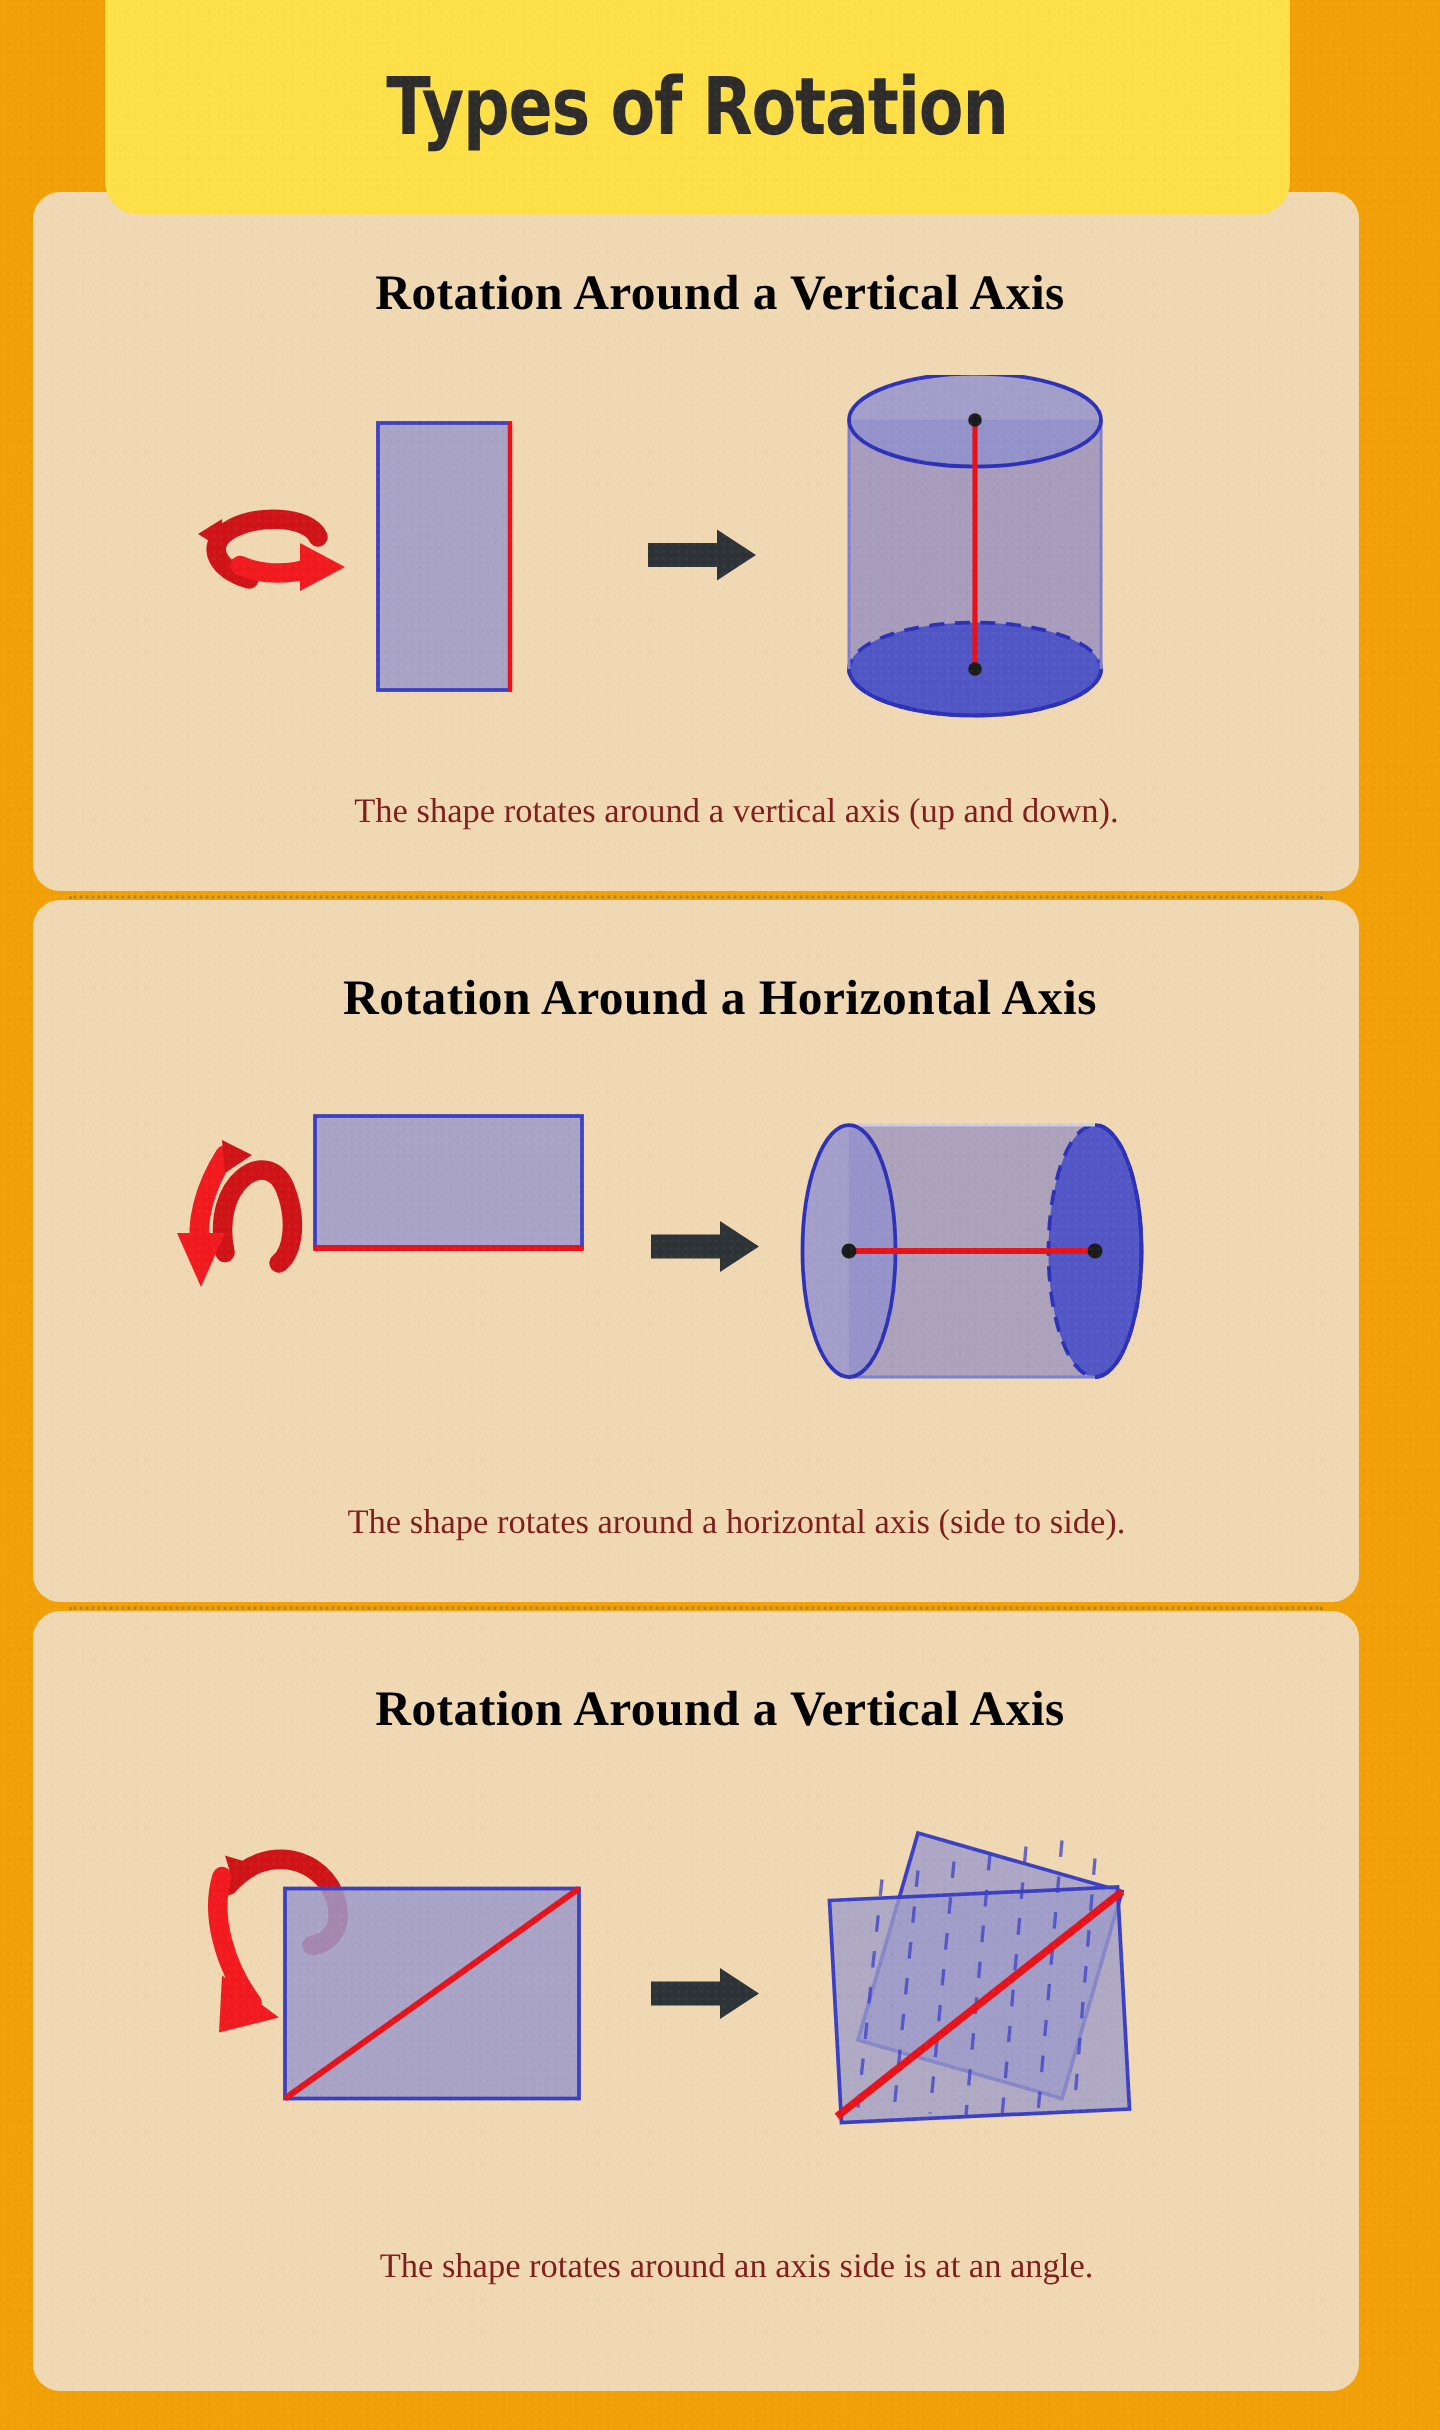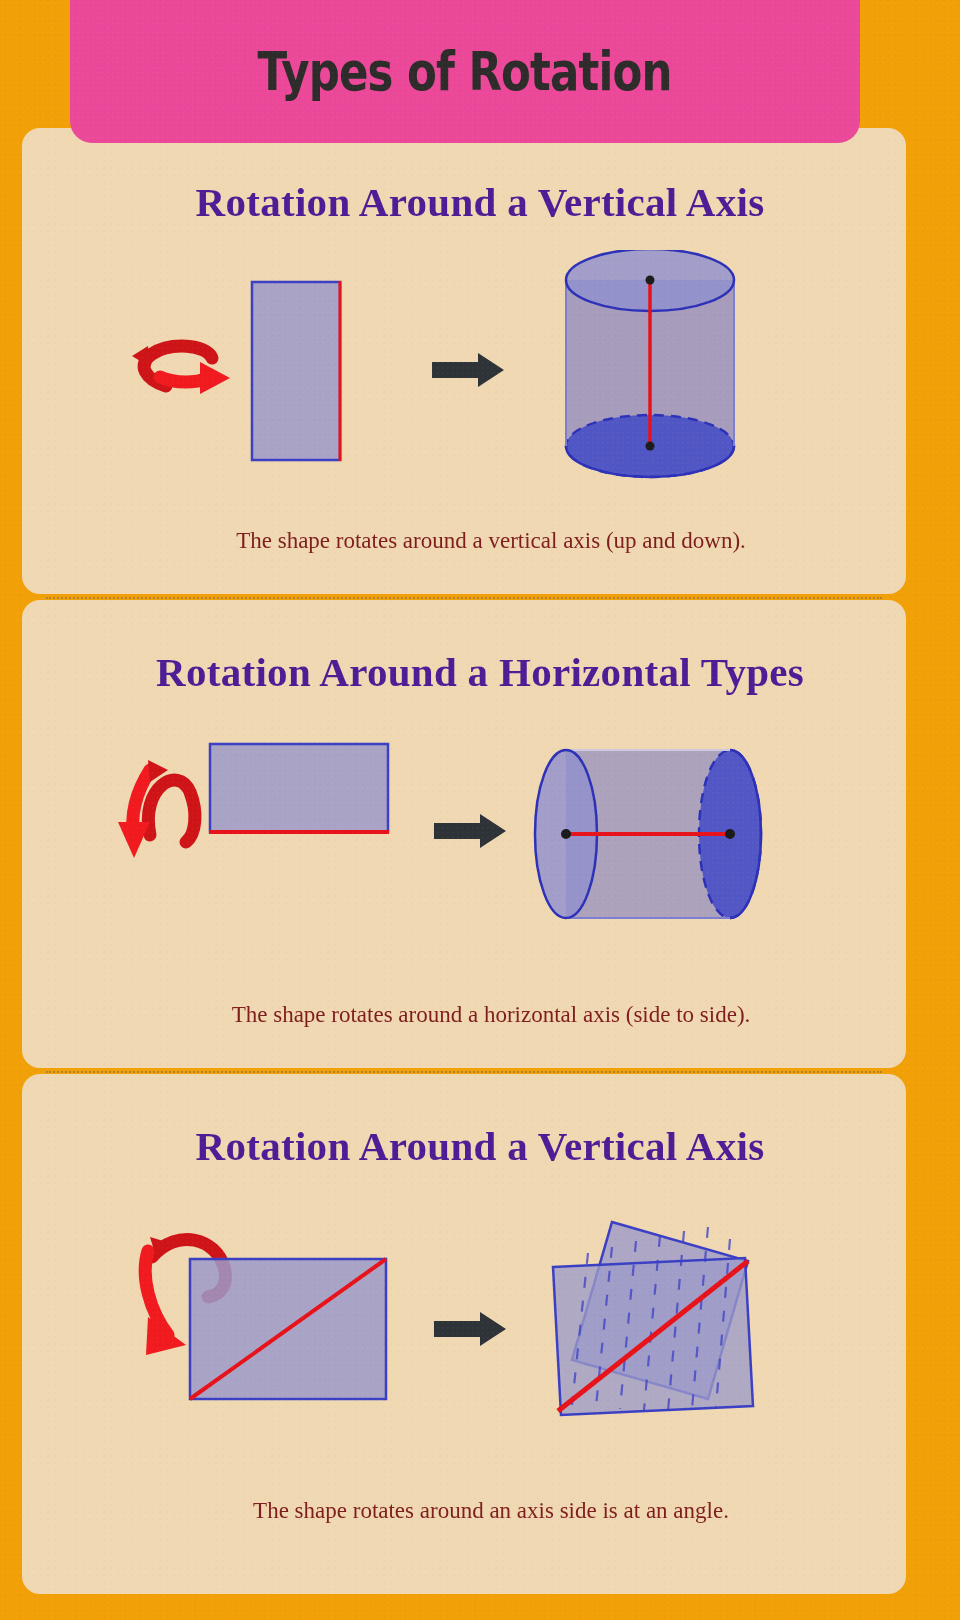--- a/index.html
+++ b/index.html
@@ -17,21 +17,21 @@
     background-image:
       radial-gradient(rgba(255,255,255,.10) 1px, transparent 1px),
       radial-gradient(rgba(0,0,0,.06) 1px, transparent 1px);
     background-size:5px 5px, 7px 7px;
     background-position:0 0, 3px 4px;
   }
 
   
   .banner{
     position:absolute;left:70px;top:0;width:790px;height:143px;
-    background:#ec4899;
+    background:#fde047;
     border-radius:0 0 22px 22px;
     display:flex;align-items:center;justify-content:center;
     z-index:10;
   }
   .banner-title{
     font-family:"DejaVu Sans", sans-serif;
     font-weight:bold;
     font-size:53px;
     letter-spacing:-1px;
     color:#2E2C2B;
@@ -57,22 +57,22 @@
     z-index:7;
   }
   #div1{top:597px;}
   #div2{top:1071px;}
 
   .sec-title{
     position:absolute;left:0;width:100%;
     text-align:center;
     font-family:"Liberation Serif", serif;
     font-weight:bold;
-    color:#4c1d95;
-    font-size:41px;
+    color:#000000;
+    font-size:33px;
     letter-spacing:.3px;
     z-index:8;
   }
   .caption{
     position:absolute;left:11px;width:100%;
     text-align:center;
     font-family:"Liberation Serif", serif;
     color:#7f1d1d;
     font-size:23px;
     z-index:8;
@@ -123,21 +123,21 @@
     </g>
   </svg>
 </div>
 
 <div class="caption" style="top:528px">The shape rotates around a vertical axis (up and down).</div>
 
 <div class="divider" id="div1"></div>
 
 <div class="card" id="card2"></div>
 
-<div class="sec-title" style="top:648px">Rotation Around a Horizontal Types</div>
+<div class="sec-title" style="top:648px">Rotation Around a Horizontal Axis</div>
 
 <div class="stage" style="top:730px;height:210px">
   <svg width="960" height="210" viewBox="0 0 960 210">
 
     <g>
       <path d="M150 105 C 140 58, 178 34, 190 62 C 198 82, 196 104, 186 112" fill="none" stroke="#CF1418" stroke-width="13" stroke-linecap="round"></path>
       <path d="M150 40 C 136 62, 130 86, 134 104" fill="none" stroke="#F01A1F" stroke-width="13" stroke-linecap="round"></path>
       <polygon points="118,92 150,92 134,128" fill="#F01A1F"></polygon>
       <polygon points="148,30 168,40 150,52" fill="#CF1418"></polygon>
     </g>

